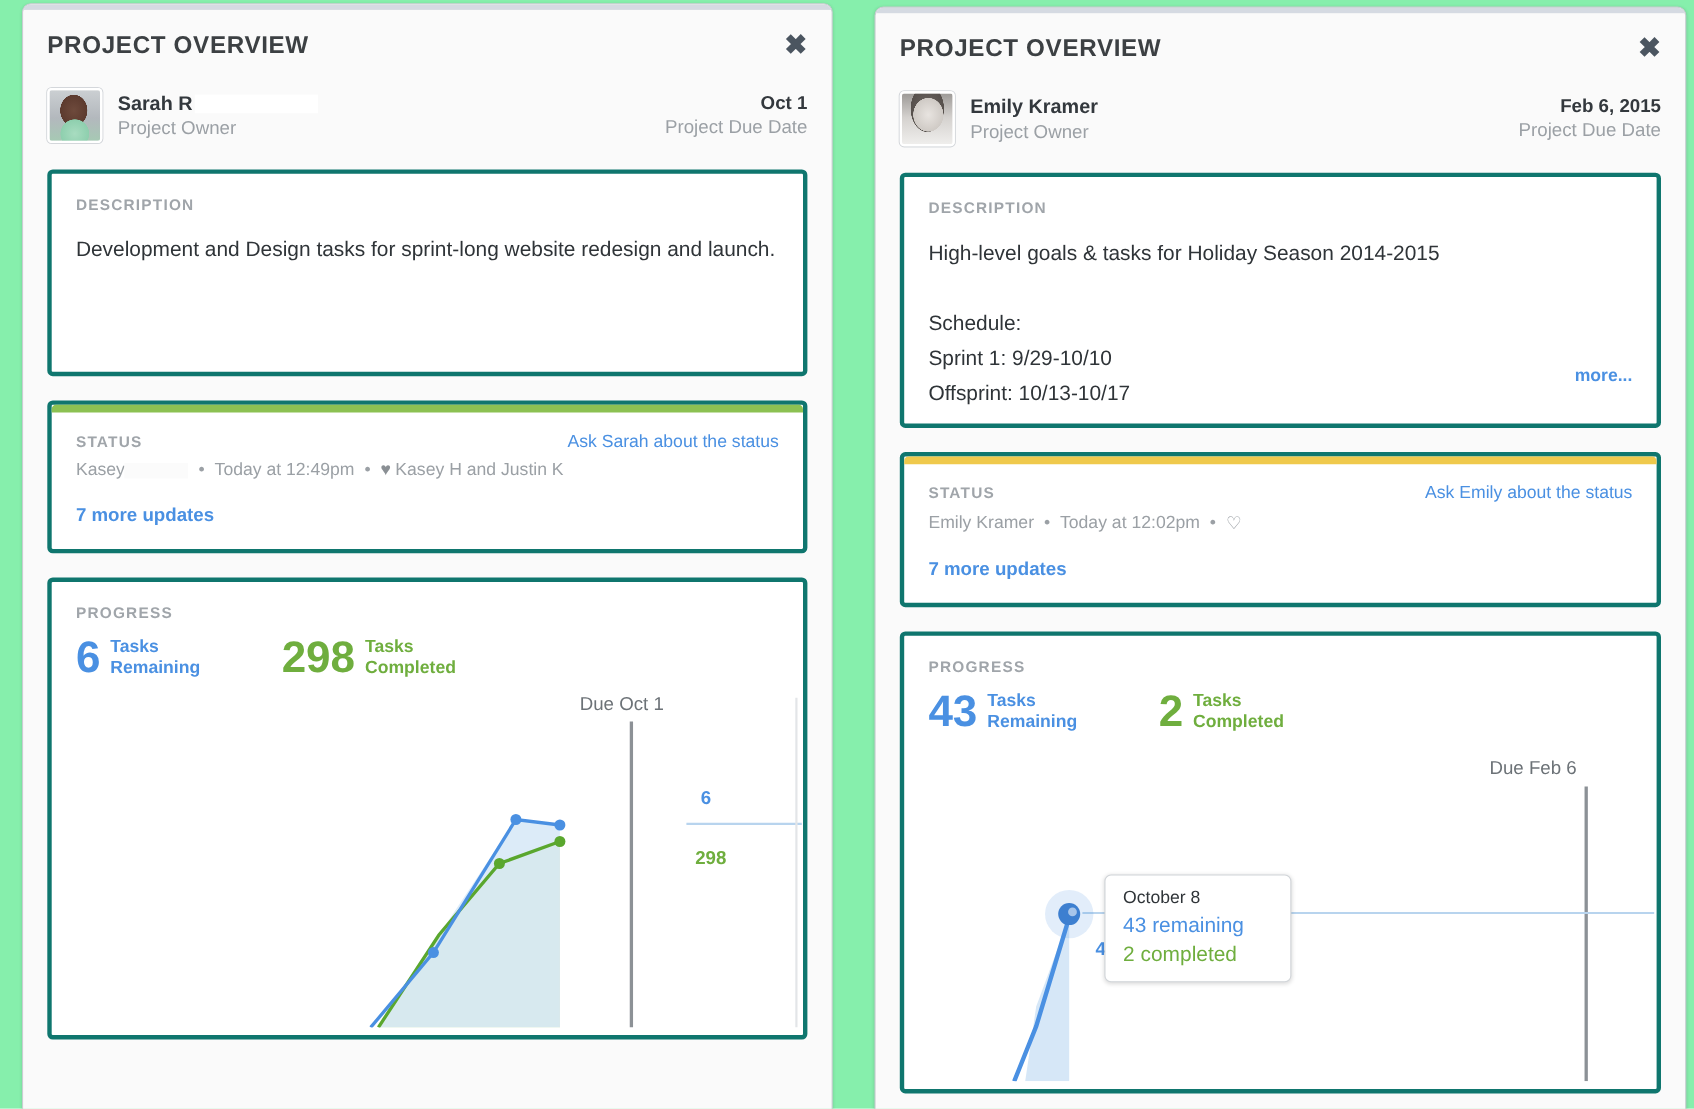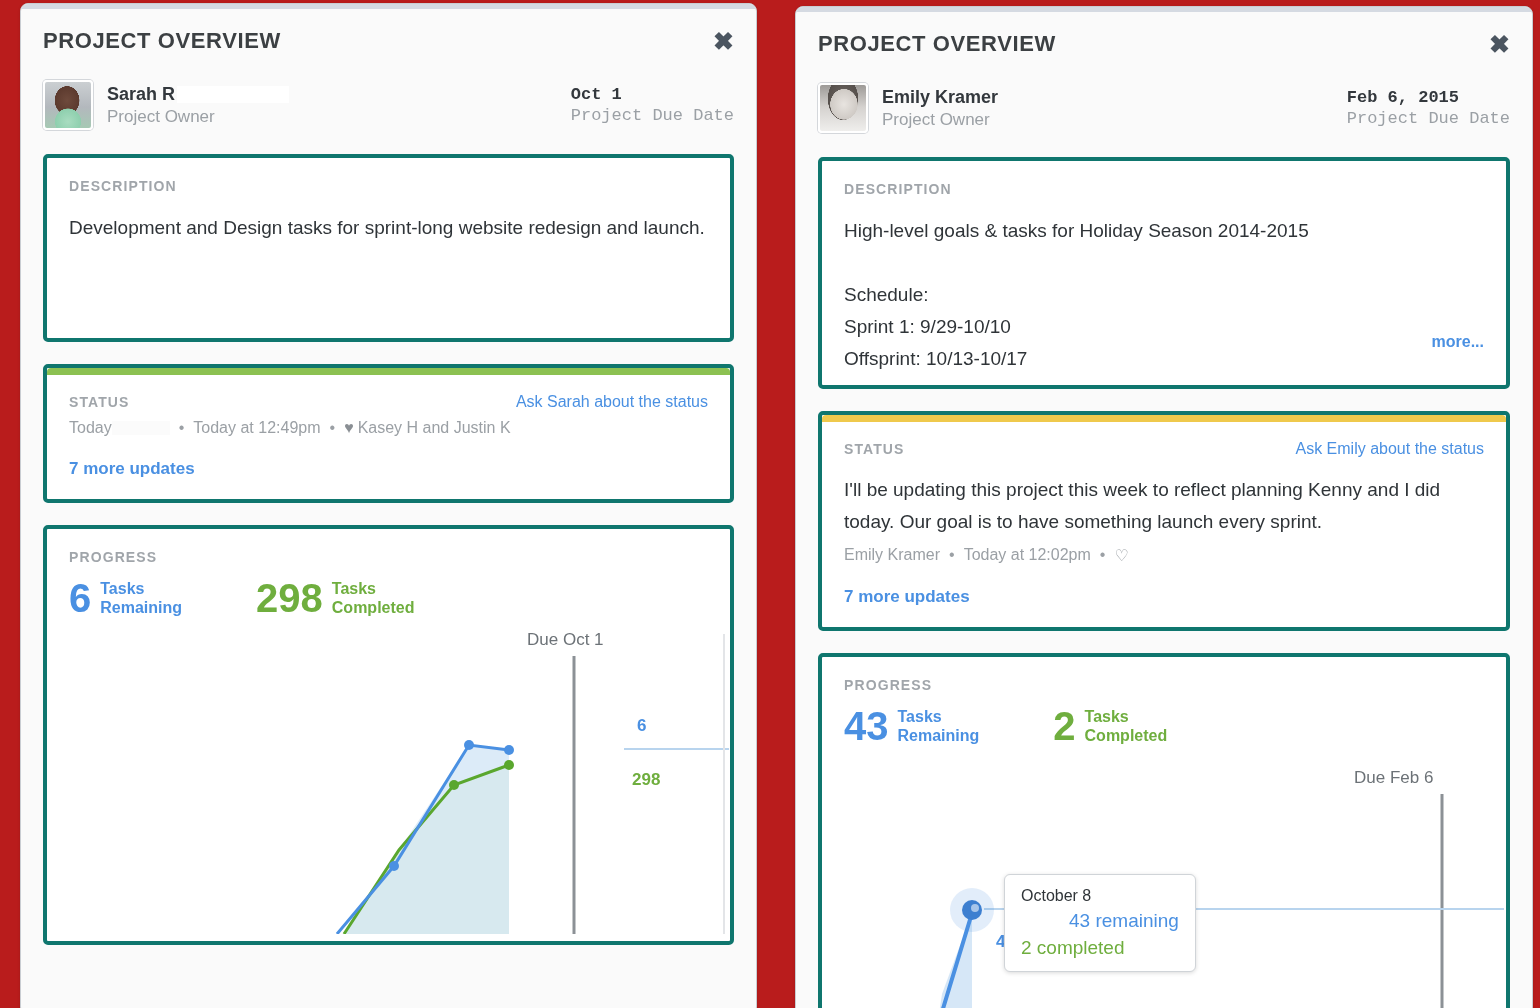--- a/index.html
+++ b/index.html
@@ -12,21 +12,21 @@
     height: 1008px;
     font-family: "Liberation Sans", sans-serif;
     -webkit-font-smoothing: antialiased;
     overflow: hidden;
   }
 
   .screen {
     position: relative;
     width: 1540px;
     height: 1008px;
-    background: #b91c1c;
+    background: #86efac;
     display: flex;
     gap: 18px;
     padding: 0;
     box-sizing: border-box;
   }
 
   
   .panel {
     position: relative;
     background: #fafafa;
@@ -131,21 +131,21 @@
     height: 17px;
     background: #ffffff;
     vertical-align: middle;
     margin-left: 2px;
   }
   .owner-role {
     font-size: 17px;
     color: #9ba0a5;
     margin-top: 2px;
   }
-  .due-block { text-align: left; font-family: Liberation Mono, monospace; }
+  .due-block { text-align: right; }
   .due-date {
     font-size: 17px;
     font-weight: 700;
     color: #33383d;
   }
   .due-label {
     font-size: 17px;
     color: #9ba0a5;
     margin-top: 2px;
   }
@@ -276,21 +276,21 @@
   .chart-tooltip {
     position: absolute;
     background: #ffffff;
     border: 1px solid #d0d4d8;
     border-radius: 6px;
     box-shadow: 0 1px 4px rgba(0,0,0,0.15);
     padding: 12px 16px 12px 16px;
     min-width: 136px;
   }
   .tt-date { font-size: 16px; color: #2f3438; }
-  .tt-remaining { font-size: 19px; color: #4a90e2; margin-top: 5px; margin-left: 48px; }
+  .tt-remaining { font-size: 19px; color: #4a90e2; margin-top: 5px; }
   .tt-completed { font-size: 19px; color: #6fae3e; margin-top: 5px; }
 </style>
 </head>
 <body>
 
 <div class="screen">
 
   <div class="panel panel-left">
     <div class="panel-topaccent"></div>
     <div class="panel-inner">
@@ -320,21 +320,21 @@
       </div>
 
       <div class="card status-card">
         <div class="card-accent" style="background:#8CC152"></div>
         <div class="status-body">
           <div class="card-head">
             <div class="card-section-label">STATUS</div>
             <div class="card-link">Ask Sarah about the status</div>
           </div>
           <div class="status-meta">
-            <span>Today</span>
+            <span>Kasey</span>
             <span class="author-redacted"></span>
             <span class="sep">•</span>
             <span>Today at 12:49pm</span>
             <span class="sep">•</span>
             <span class="heart-filled">♥</span>
             <span>Kasey H and Justin K</span>
           </div>
           <div class="more-updates">7 more updates</div>
         </div>
       </div>
@@ -423,21 +423,20 @@
         <div class="desc-more">more...</div>
       </div>
 
       <div class="card status-card">
         <div class="card-accent" style="background:#EFC94C"></div>
         <div class="status-body">
           <div class="card-head">
             <div class="card-section-label">STATUS</div>
             <div class="card-link">Ask Emily about the status</div>
           </div>
-          <div class="status-text">I'll be updating this project this week to reflect planning Kenny and I did today. Our goal is to have something launch every sprint.</div>
           <div class="status-meta">
             <span>Emily Kramer</span>
             <span class="sep">•</span>
             <span>Today at 12:02pm</span>
             <span class="sep">•</span>
             <span class="heart-outline">♡</span>
           </div>
           <div class="more-updates">7 more updates</div>
         </div>
       </div>

